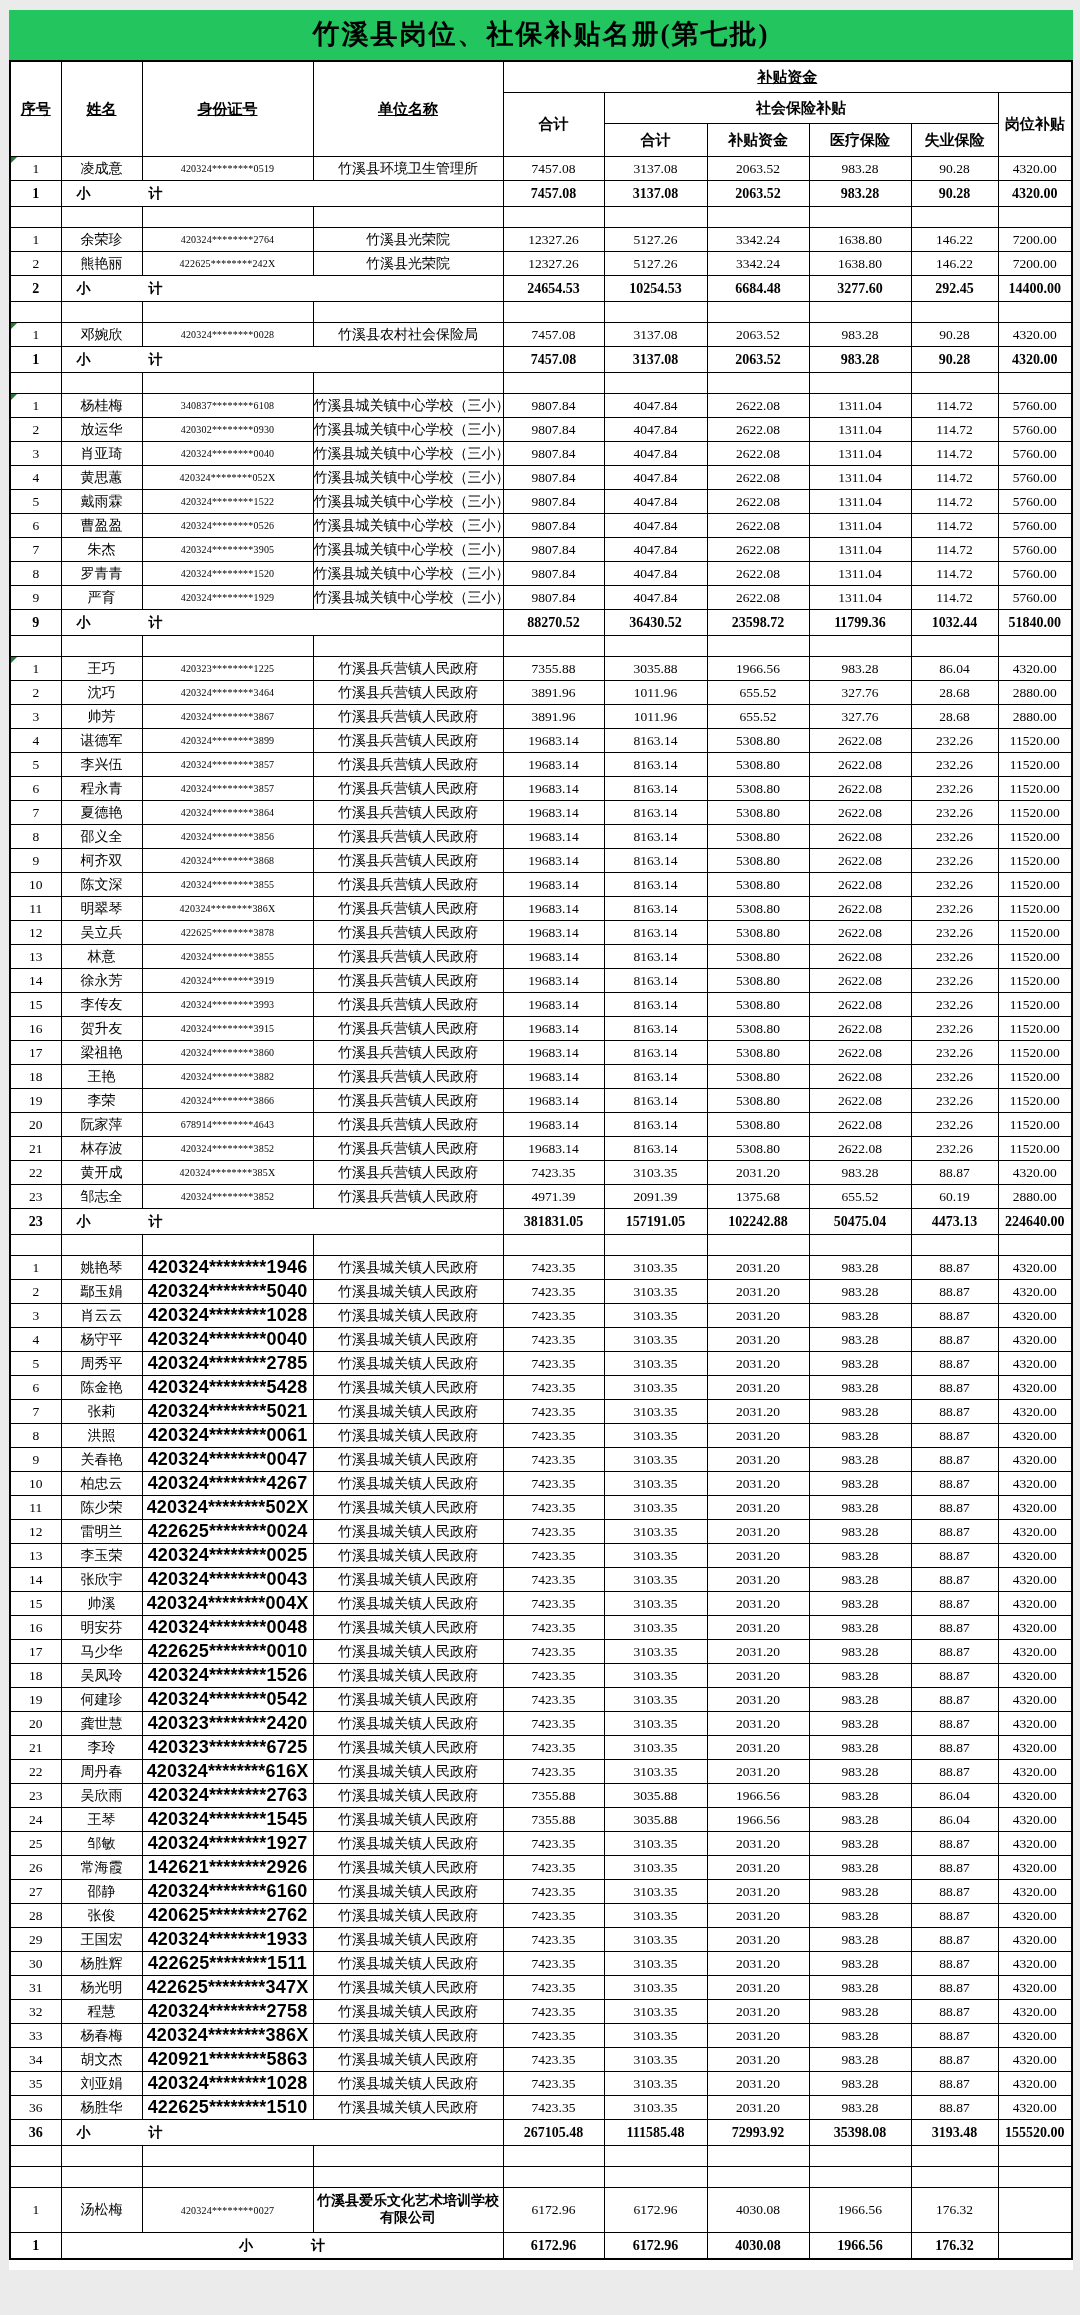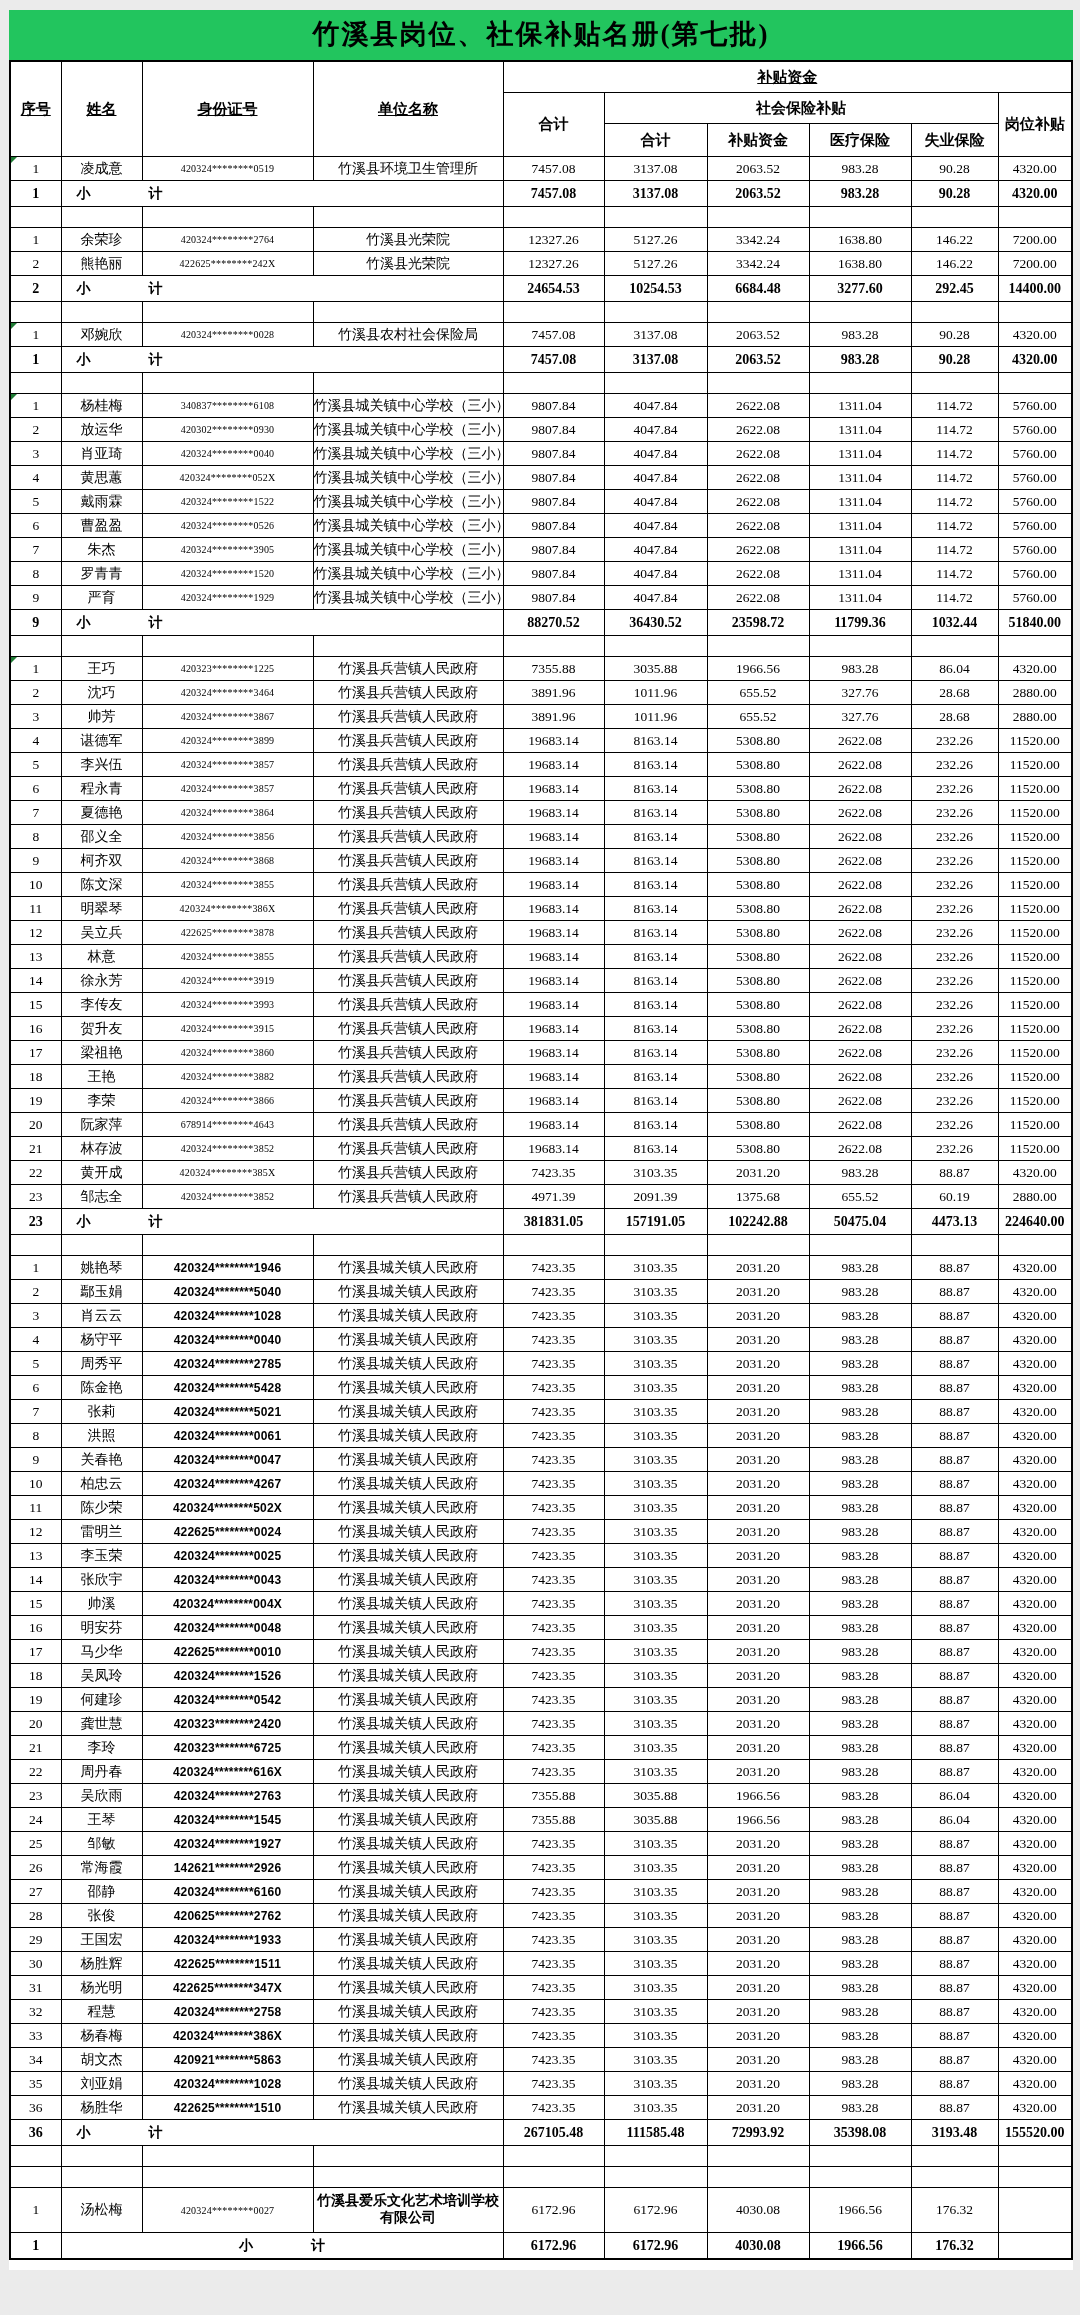--- a/index.html
+++ b/index.html
@@ -9,21 +9,21 @@
   table.tbl{border-collapse:collapse;table-layout:fixed;width:1062px;margin:0;}
   table.tbl td{border:1px solid #000;text-align:center;vertical-align:middle;overflow:hidden;white-space:nowrap;padding:0;}
   table.tbl{border:2px solid #000;}
   thead td{font-weight:bold;font-size:15px;}
   tr.h1 td{height:30px;text-decoration:underline;}
   tr.h2 td{height:30px;margin-left:28px;}
   tr.h3 td{height:32px;}
   tr.data td{height:23px;font-size:13.5px;}
   tr.data td.name{font-size:14px;}
   tr.data td.id-serif{font-size:10px;letter-spacing:0.2px;}
-  tr.data td.id-sans{font-family:"Liberation Sans","DejaVu Sans",sans-serif;font-weight:bold;font-size:12px;letter-spacing:0.2px;}
+  tr.data td.id-sans{font-family:"Liberation Sans","DejaVu Sans",sans-serif;font-weight:bold;font-size:18px;letter-spacing:0.2px;}
   tr.data td.unit{font-size:14px;}
   tr.tall td{height:44px;}
   tr.tall td.unit{white-space:normal;line-height:1.2;font-weight:bold;}
   tr.subtotal td{height:25px;font-weight:bold;font-size:14px;}
   tr.subtotal td.stl{text-align:left;}
   tr.subtotal .stwrap{display:flex;align-items:center;}
   tr.subtotal .stl .stwrap{justify-content:flex-start;padding-left:15px;gap:58px;}
   tr.subtotal .stc .stwrap{justify-content:center;gap:58px;}
   tr.spacer td{height:20px;}
   td.flag{position:relative;}

